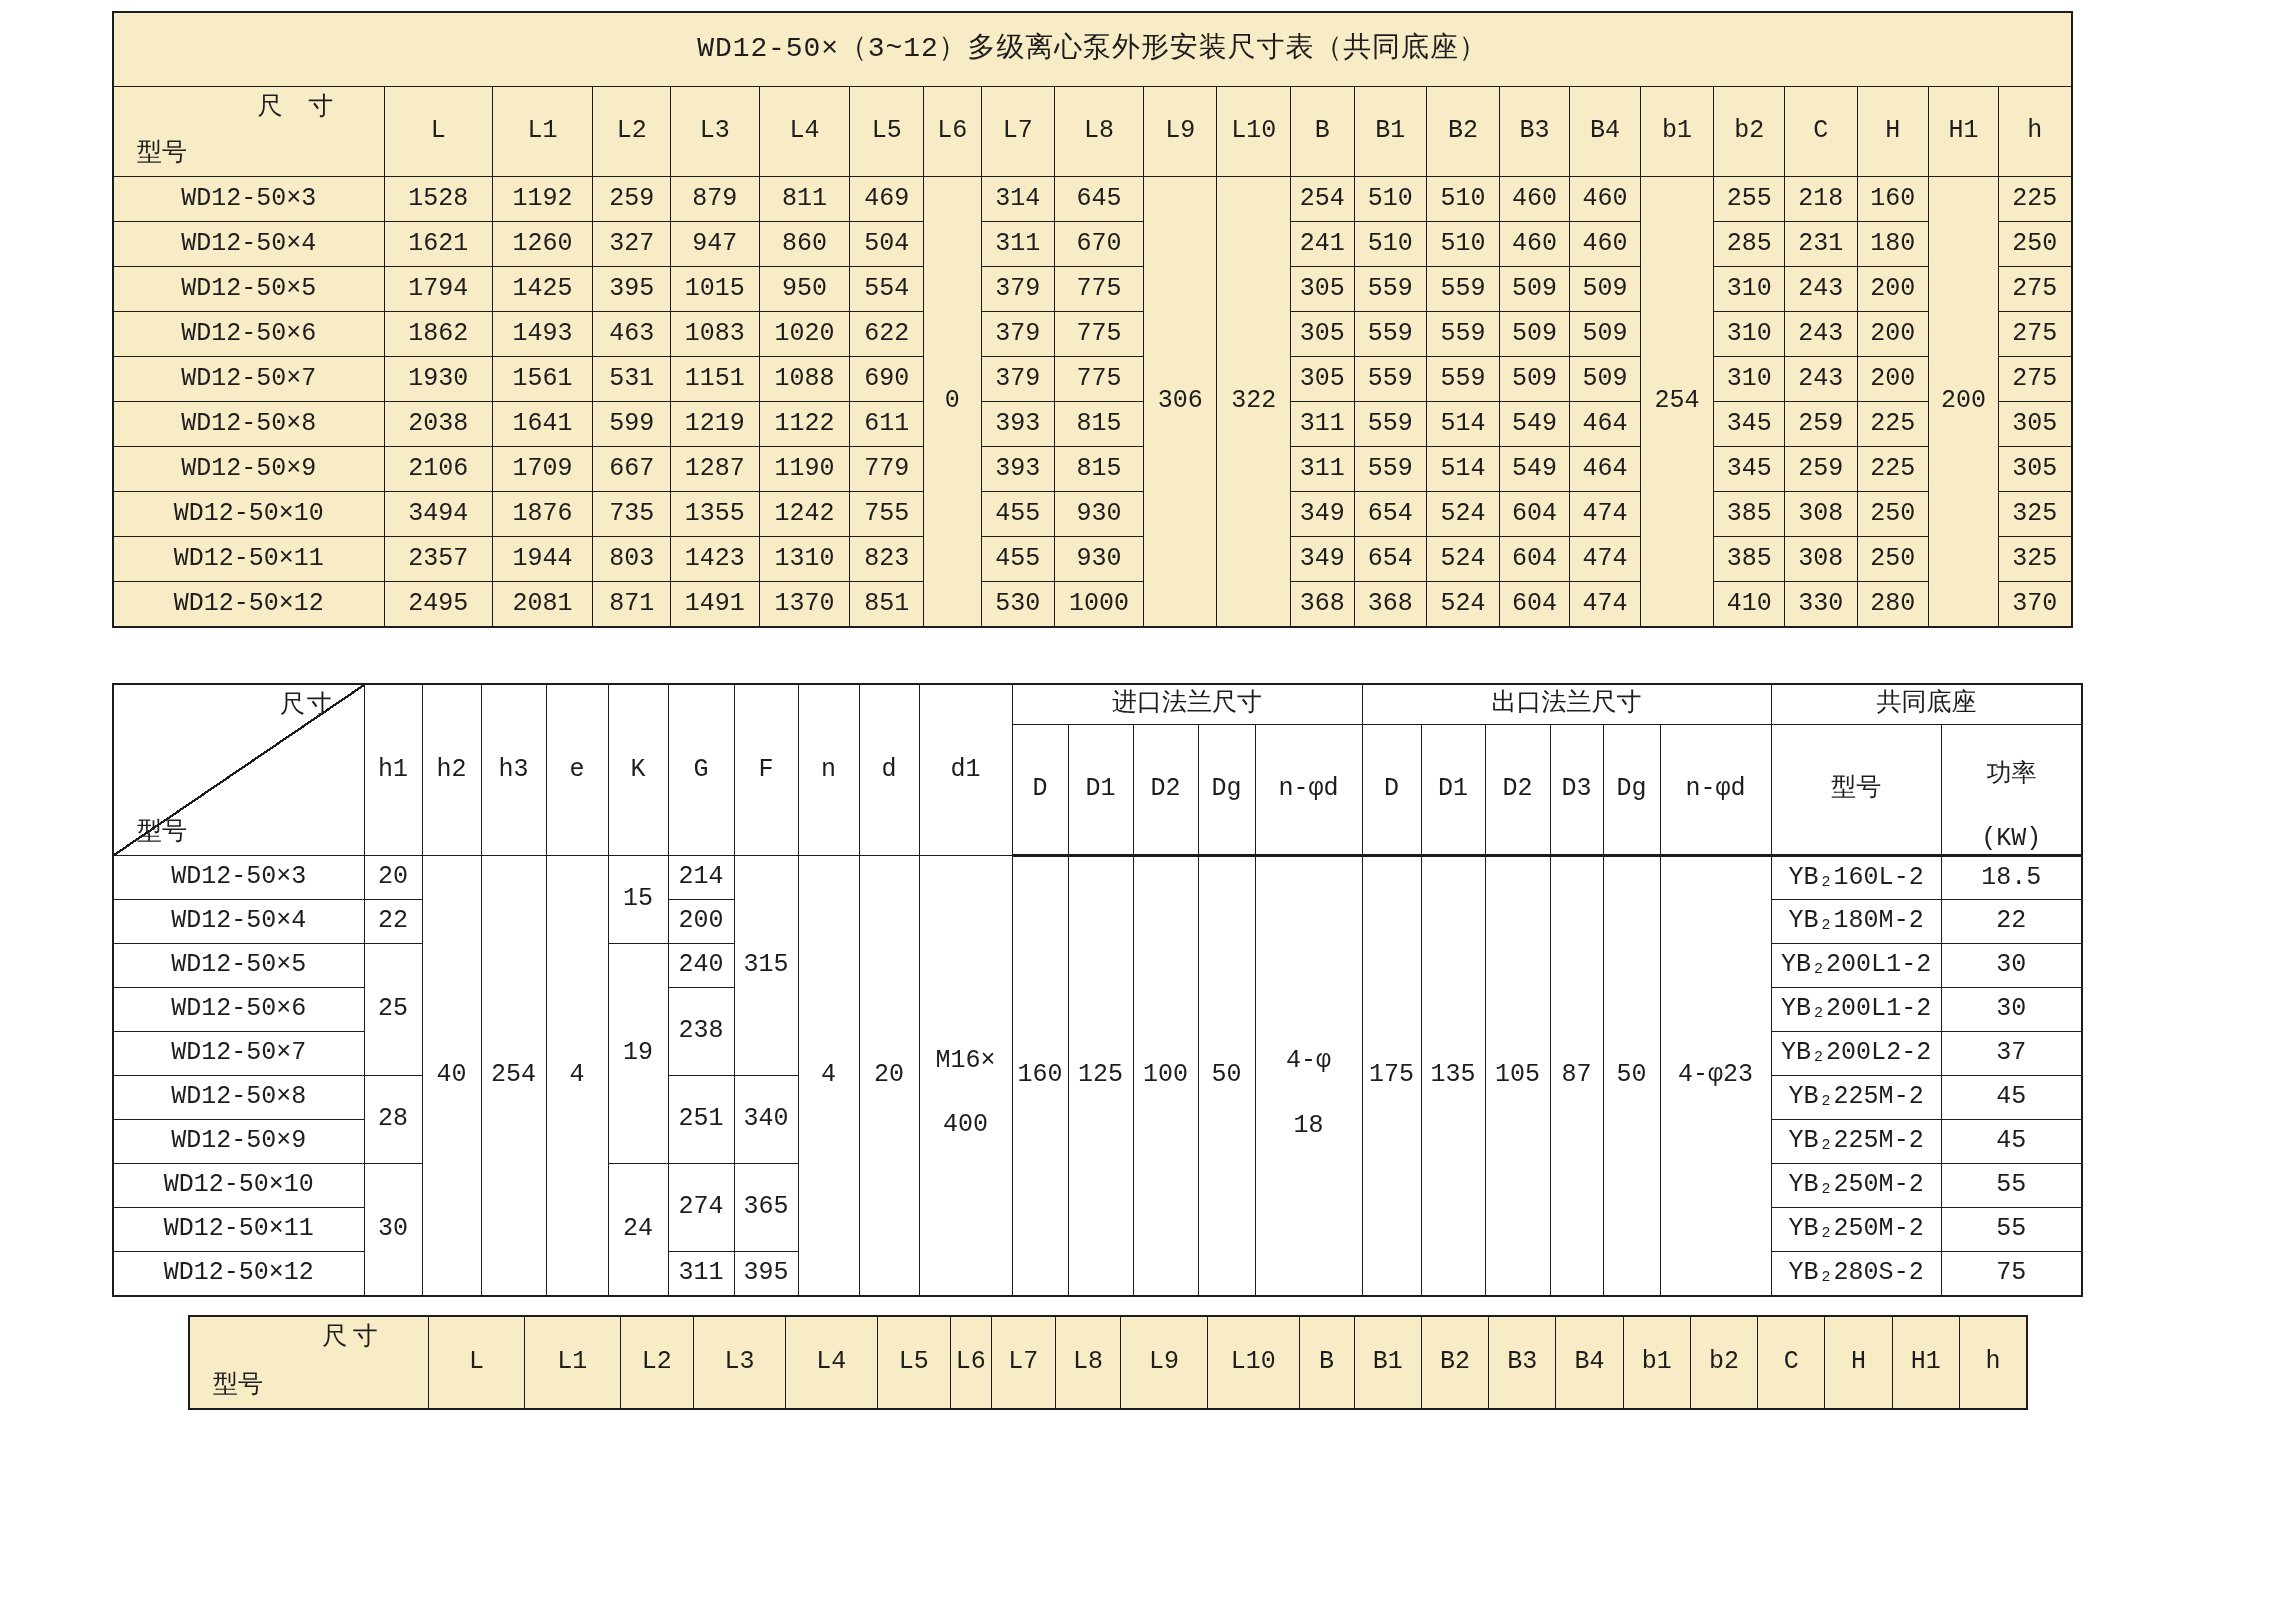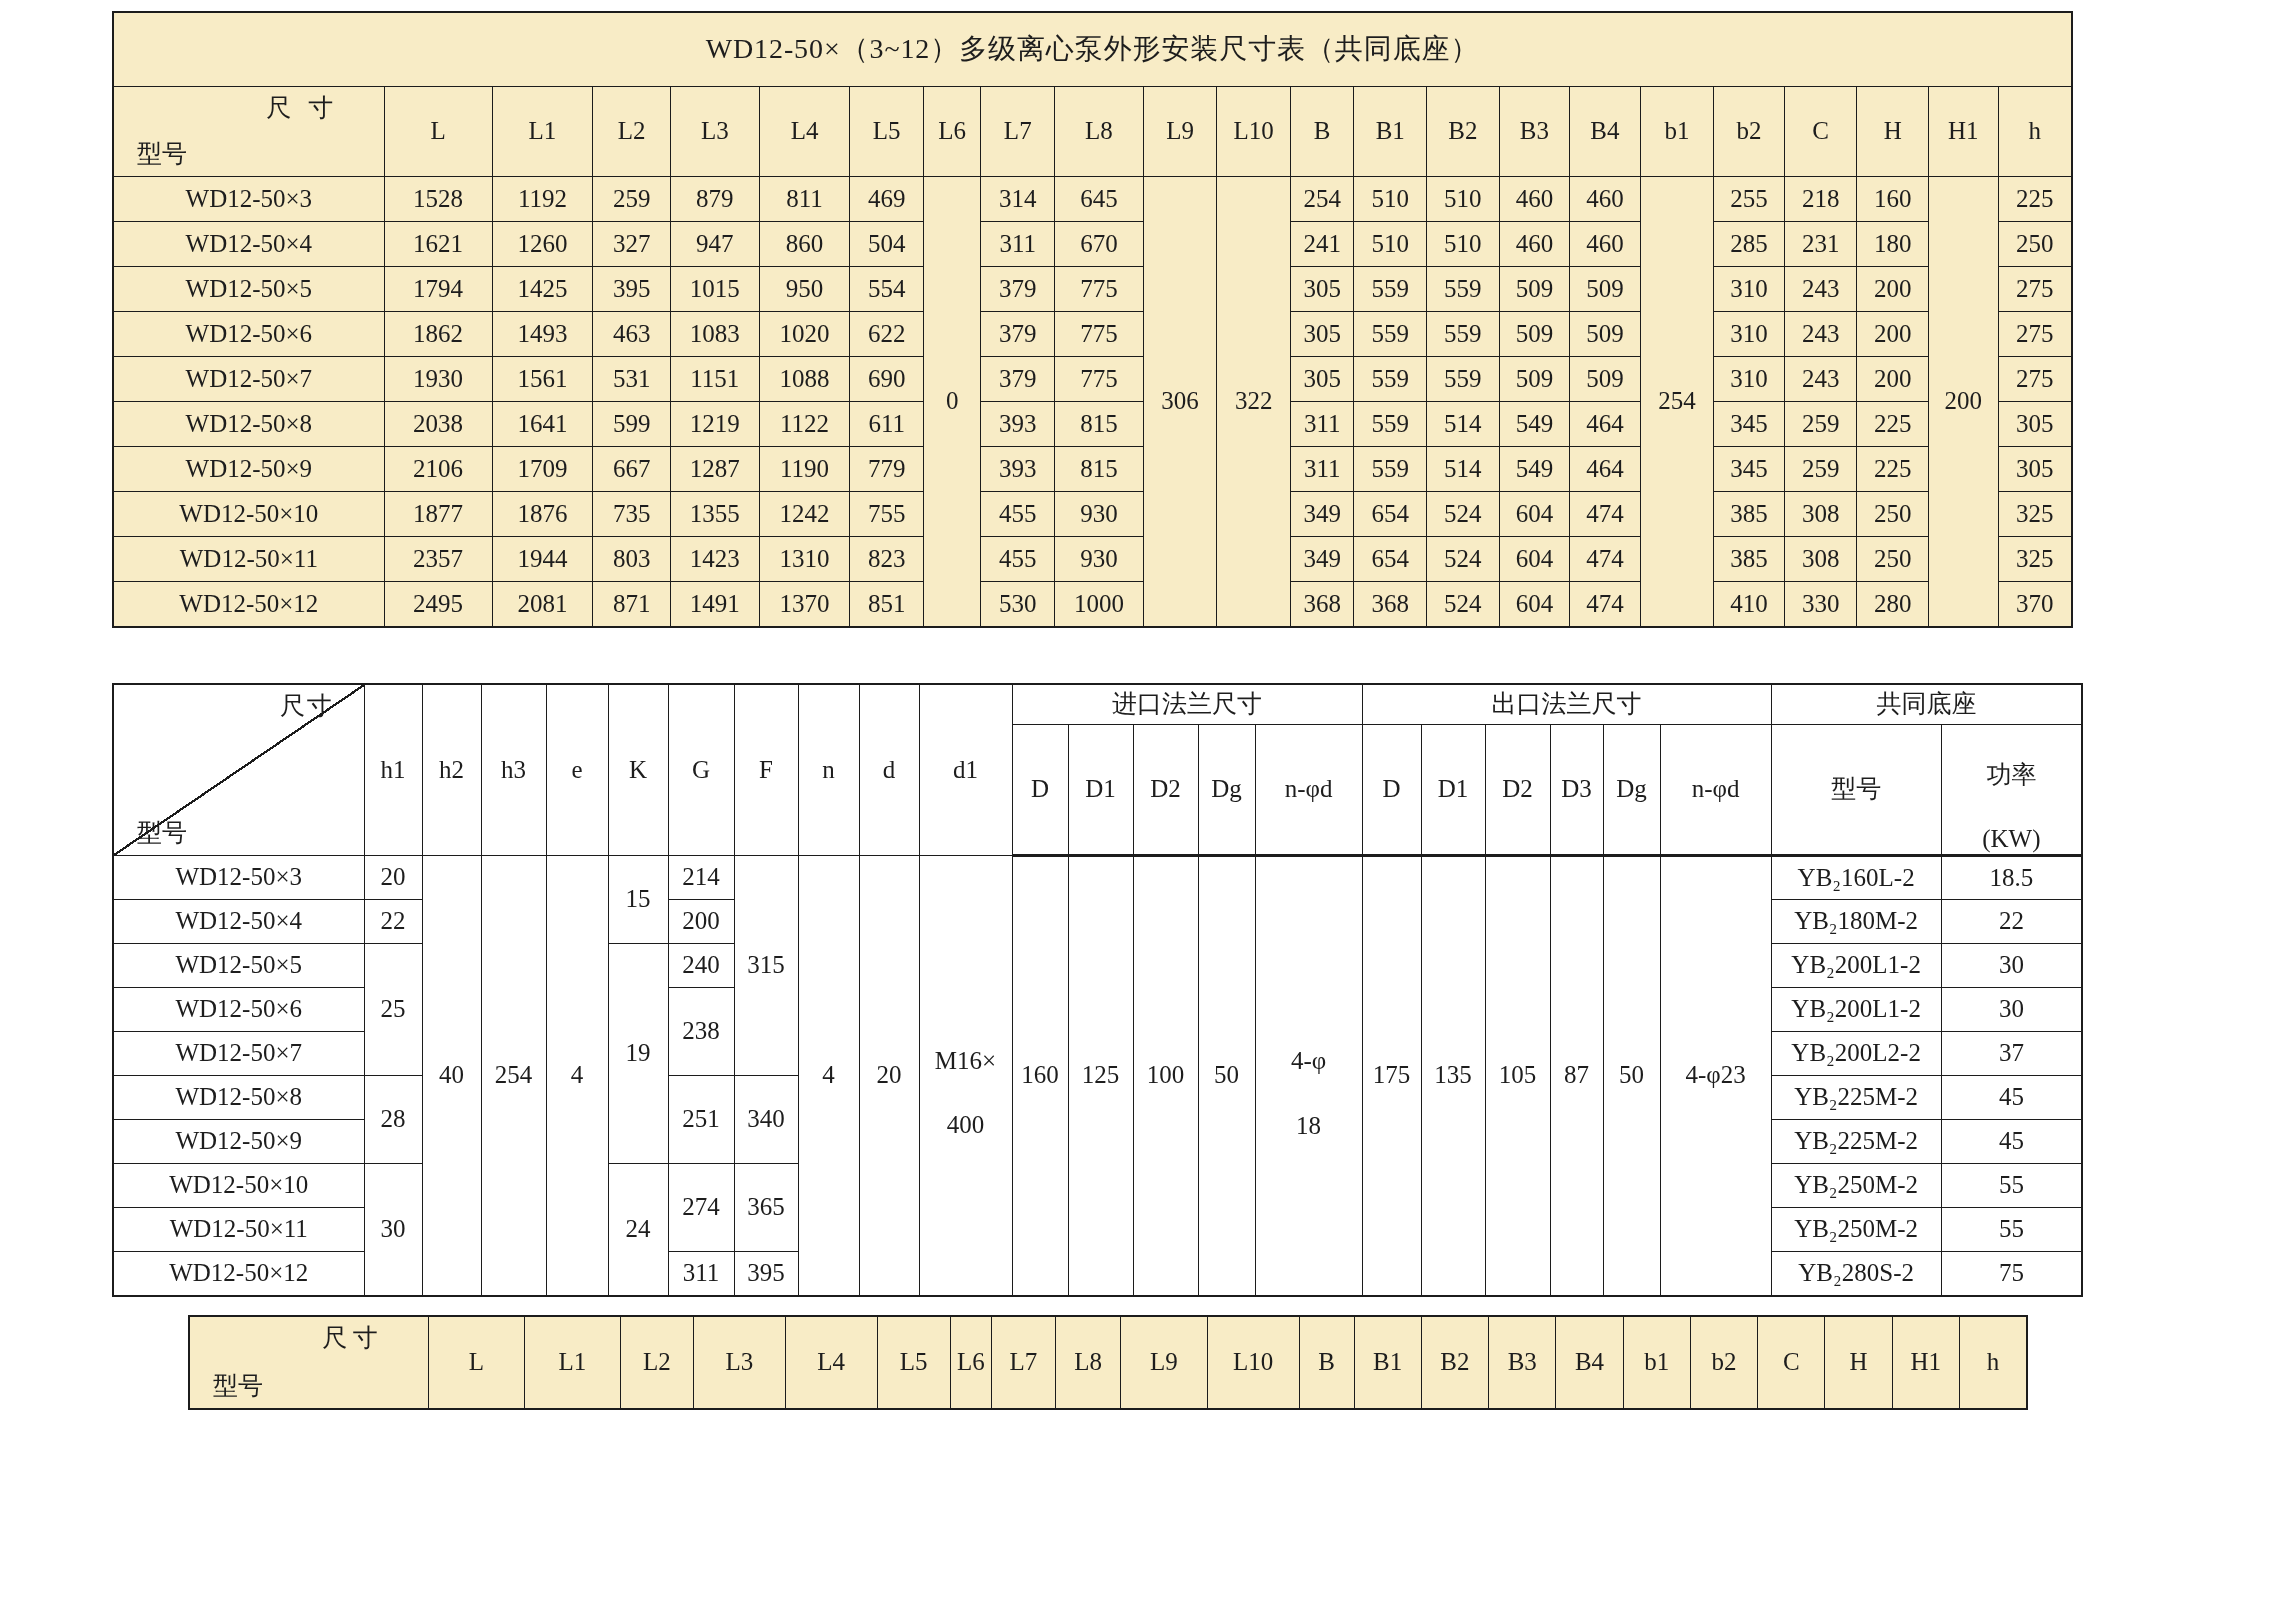--- a/index.html
+++ b/index.html
@@ -1,21 +1,21 @@
 <!DOCTYPE html>
 <html style="font-size:14.3px"><head>
 <meta charset="utf-8">
 <style>
   html,body{margin:0;padding:0;}
   body{
     width:2293px;height:1621px;background:#ffffff;
     font-family:"Liberation Serif","DejaVu Serif",serif;
     color:#1d1d1d;
   }
-  .page{position:relative;width:2293px;height:1621px;overflow:hidden;}
+  .page{position:relative;width:2293px;height:1621px;overflow:hidden;font-family:Liberation Mono, monospace;}
   table{border-collapse:collapse;table-layout:fixed;position:absolute;border:2.7px solid #1c1c1c;}
   td{border:1.8px solid #1c1c1c;text-align:center;vertical-align:middle;padding:0;overflow:hidden;
      font-size:25px;line-height:1.15;}
   .cream td{background:#F8ECC6;}
   .white td{background:#ffffff;}
   .title-cell{font-size:28px;letter-spacing:0.9px;}
   #t3 .title-cell{font-size:27px;}
   .corner{position:relative;}
   .corner .ct{position:absolute;top:7.2px;right:45px;font-size:25px;letter-spacing:5.4px;}
   .corner .cb{position:absolute;bottom:7.2px;left:23px;font-size:25px;}
@@ -233,21 +233,21 @@
   <td>514</td>
   <td>549</td>
   <td>464</td>
   <td>345</td>
   <td>259</td>
   <td>225</td>
   <td>305</td>
 </tr>
 <tr style="height:45px">
   <td>WD12-50×10</td>
-  <td>1877</td>
+  <td>3494</td>
   <td>1876</td>
   <td>735</td>
   <td>1355</td>
   <td>1242</td>
   <td>755</td>
   <td>455</td>
   <td>930</td>
   <td>349</td>
   <td>654</td>
   <td>524</td>

